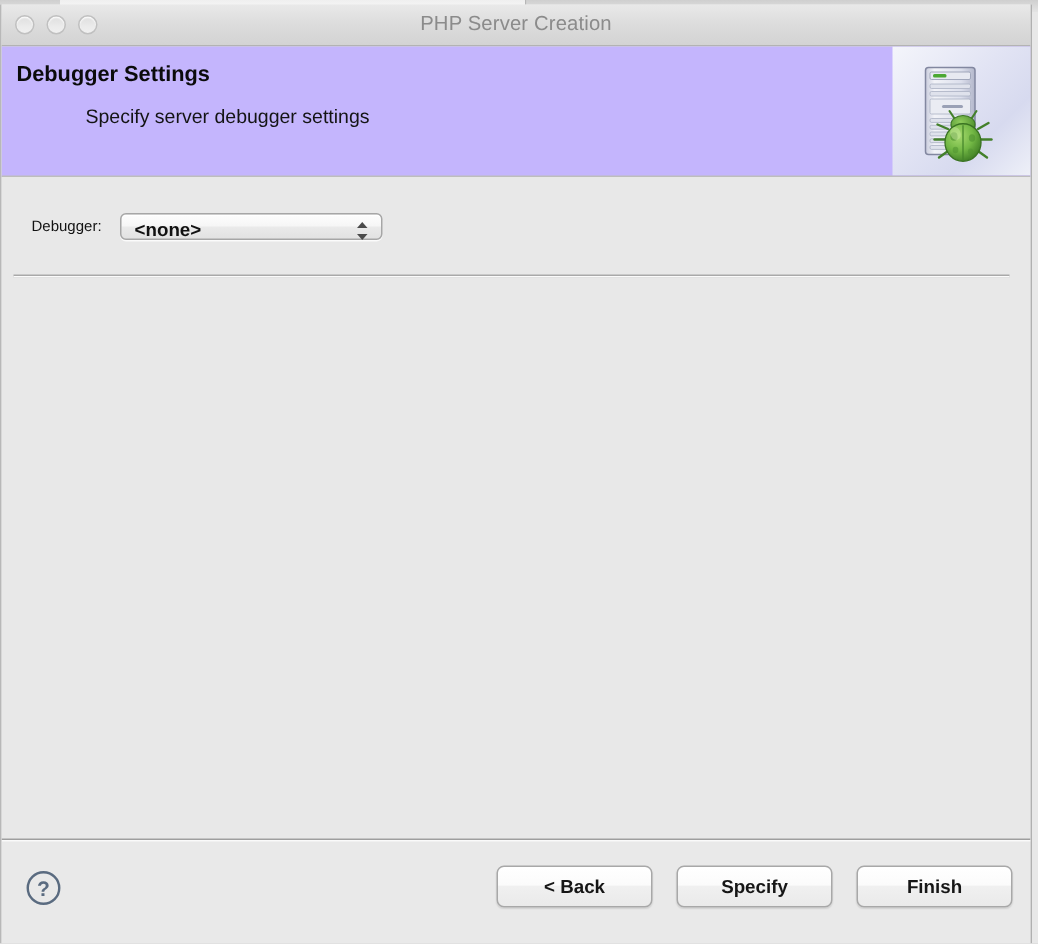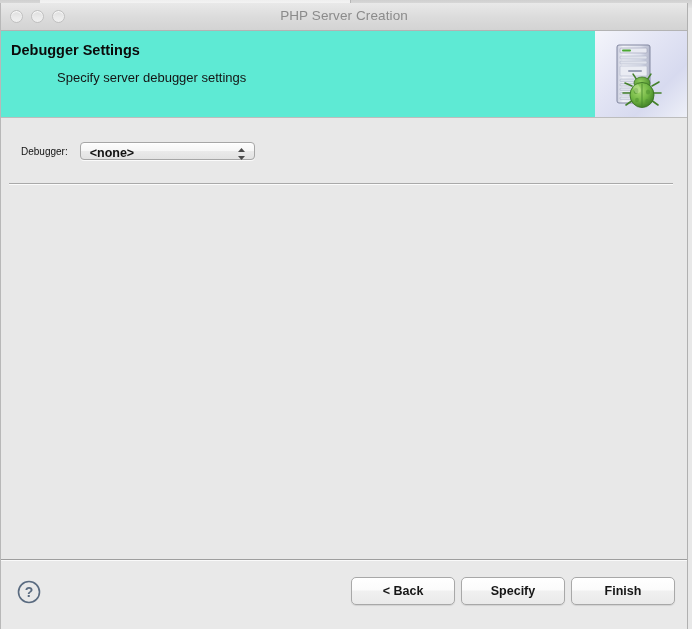--- a/index.html
+++ b/index.html
@@ -90,21 +90,21 @@
     text-align: center;
     font-size: 13.5px;
     color: #8b8b8b;
     letter-spacing: .1px;
   }
 
   
   .header {
     position: relative;
     height: 86px;
-    background: #5eead4;
+    background: #c4b5fd;
     border-bottom: 1px solid #bdbdbd;
     overflow: hidden;
   }
   .header-title {
     position: absolute;
     left: 10px; top: 11px;
     font-size: 14.5px;
     font-weight: bold;
     color: #0b0b0b;
   }
@@ -188,21 +188,21 @@
   .help-btn {
     position: absolute;
     left: 16px; top: 20px;
     width: 24px; height: 24px;
     cursor: default;
   }
   .buttons {
     position: absolute;
     right: 12px; top: 17px;
     display: flex;
-    gap: 6px;
+    gap: 16px;
     justify-content: space-between;
   }
   .btn {
     width: 104px;
     height: 28px;
     border: 1px solid #a8a8a8;
     border-radius: 5px;
     background: linear-gradient(to bottom, #ffffff 0%, #fbfbfb 46%, #f0f0f0 50%, #eaeaea 100%);
     box-shadow: 0 1px 1px rgba(0,0,0,.10), inset 0 1px 0 #ffffff;
     font-family: "Liberation Sans", "DejaVu Sans", sans-serif;

